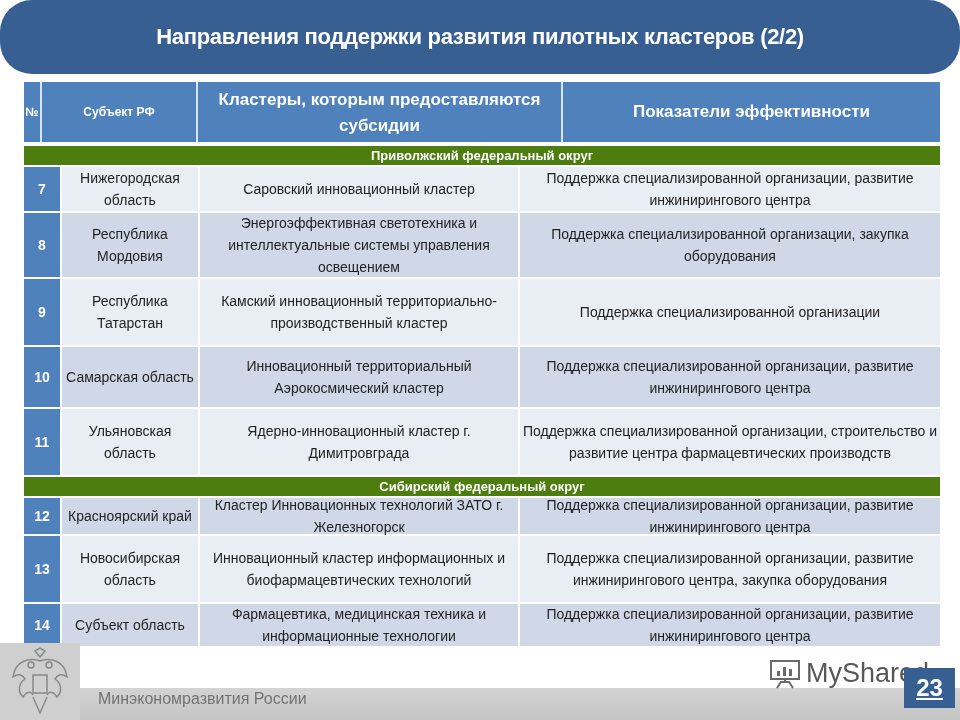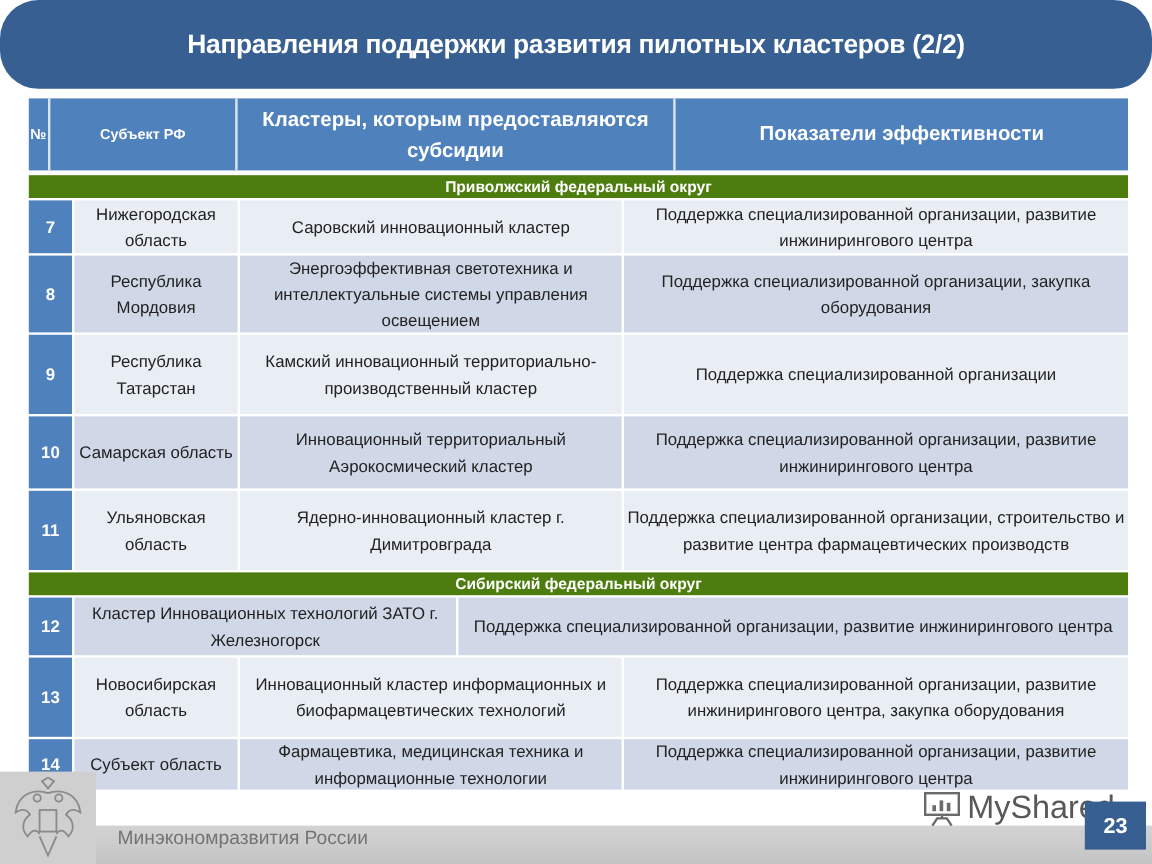--- a/index.html
+++ b/index.html
@@ -24,21 +24,21 @@
   .c { font-size: 14px; color: #222; line-height: 22px; text-align: center; display: flex; align-items: center; justify-content: center; margin-right: 2px; }
   .c-subj { width: 136px; }
   .c-clus { width: 318px; }
   .c-ind { flex: 1; margin-right: 0; }
 
   .footer-logo { position: absolute; left: 0; top: 643px; width: 80px; height: 77px; background: #cfcfcf; display: flex; align-items: center; justify-content: center; }
   .footer-bar { position: absolute; left: 80px; top: 688px; width: 880px; height: 32px; background: linear-gradient(#d3d3d3, #c4c4c4); }
   .footer-text { position: absolute; left: 98px; top: 690px; font-size: 16px; color: #737373; }
   .watermark { position: absolute; left: 768px; top: 656px; display: flex; align-items: center; gap: 4px; }
   .watermark span { font-size: 27px; color: #585858; }
-  .page-num { position: absolute; left: 904px; top: 668px; width: 51px; height: 40px; background: #375f92; color: #fff; font-weight: bold; font-size: 18px; display: flex; align-items: center; justify-content: center; }
+  .page-num { position: absolute; left: 904px; top: 668px; width: 51px; height: 40px; background: #375f92; color: #fff; font-weight: bold; font-size: 24px; display: flex; align-items: center; justify-content: center; text-decoration: underline; }
 </style>
 </head>
 <body>
 
 <div class="title-bar">
   <h1>Направления поддержки развития пилотных кластеров (2/2)</h1>
 </div>
 
 <div class="thead">
   <div class="th-num">№</div>
@@ -76,22 +76,23 @@
   </div>
   <div class="row odd" style="height:66px">
     <div class="c-num">11</div>
     <div class="c c-subj">Ульяновская область</div>
     <div class="c c-clus">Ядерно-инновационный кластер г. Димитровграда</div>
     <div class="c c-ind">Поддержка специализированной организации, строительство и развитие центра фармацевтических производств</div>
   </div>
 
   <div class="district">Сибирский федеральный округ</div>
 
-  <div class="row even" style="height:48px">
+  <div class="row even" style="height:36px">
     <div class="c-num">12</div>
+    <div class="c c-subj">Красноярский край</div>
     <div class="c c-clus">Кластер Инновационных технологий ЗАТО г. Железногорск</div>
     <div class="c c-ind">Поддержка специализированной организации, развитие инжинирингового центра</div>
   </div>
   <div class="row odd" style="height:66px">
     <div class="c-num">13</div>
     <div class="c c-subj">Новосибирская область</div>
     <div class="c c-clus">Инновационный кластер информационных и биофармацевтических технологий</div>
     <div class="c c-ind">Поддержка специализированной организации, развитие инжинирингового центра, закупка оборудования</div>
   </div>
   <div class="row even" style="height:42px">

